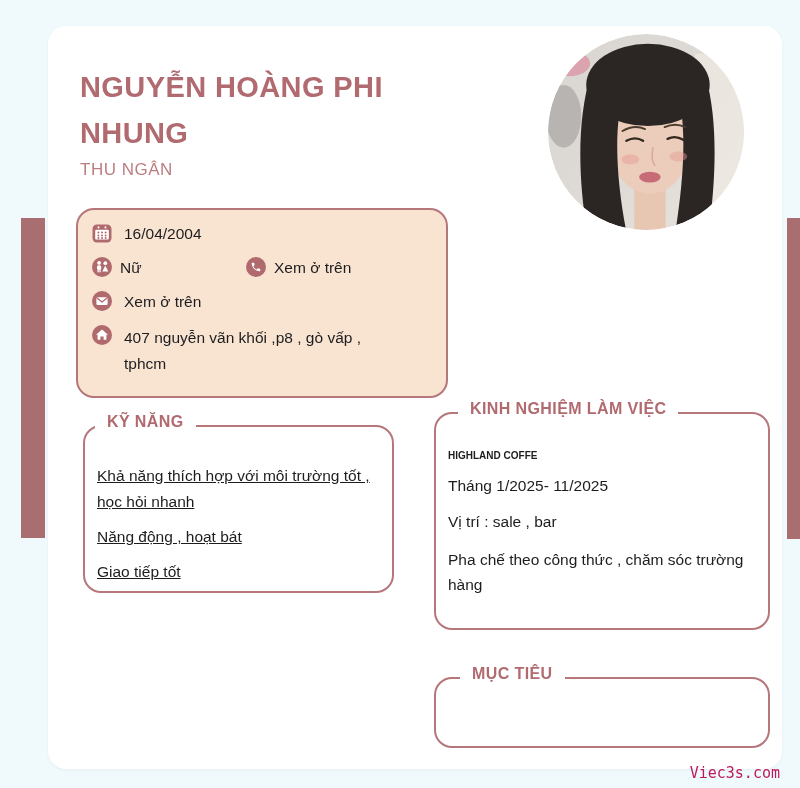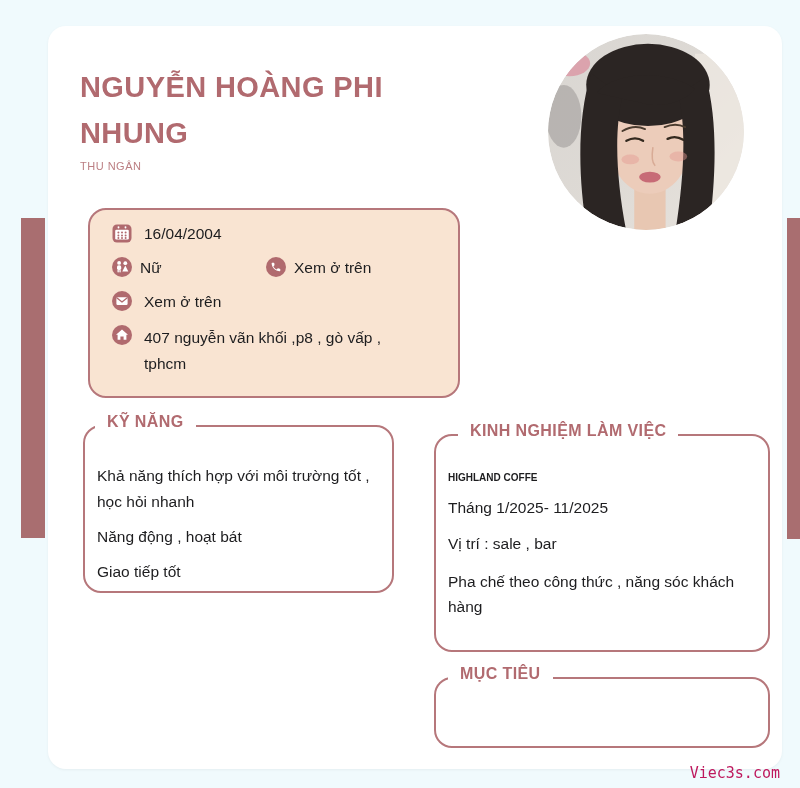--- a/index.html
+++ b/index.html
@@ -39,43 +39,43 @@
     width: 368px;
     font-size: 29px;
     font-weight: bold;
     line-height: 46px;
     letter-spacing: 0.4px;
     color: #b16a6f;
   }
   .job-title {
     position: absolute;
     left: 32px; top: 134px;
-    font-size: 11px;
+    font-size: 17px;
     font-weight: 500;
     letter-spacing: 0.5px;
     color: #bb7e82;
   }
 
   .photo {
     position: absolute;
     left: 500px; top: 8px;
     width: 196px; height: 196px;
     border-radius: 50%;
     overflow: hidden;
   }
   .photo svg { display: block; width: 100%; height: 100%; }
 
   .info-box {
     position: absolute;
-    left: 40px; top: 182px;
+    left: 28px; top: 182px;
     width: 372px; height: 190px;
     background: #f9e4d2;
     border: 2px solid #b6777b;
     border-radius: 18px;
-    padding: 13px 14px 0 22px;
+    padding: 13px 14px 0 14px;
   }
   .info-row {
     display: flex;
     align-items: flex-start;
     gap: 12px;
     margin-bottom: 12px;
     font-size: 15.5px;
     line-height: 22px;
   }
   .info-pair { display: flex; gap: 8px; }
@@ -84,45 +84,46 @@
   .icon-badge svg { display: block; width: 20px; height: 20px; }
   .info-text.address { max-width: 272px; line-height: 26px; }
 
   .section-box {
     position: absolute;
     border: 2px solid #b6777b;
     border-radius: 18px;
     background: #ffffff;
   }
   .section-box.skills     { left: 35px;  top: 399px; width: 311px; height: 168px; }
-  .section-box.experience { left: 386px; top: 408px; width: 336px; height: 218px; }
+  .section-box.experience { left: 386px; top: 386px; width: 336px; height: 218px; }
   .section-box.objective  { left: 386px; top: 651px; width: 336px; height: 71px;  }
 
   .section-title {
     position: absolute;
     top: -14px;
     background: #ffffff;
     padding: 0 12px;
     font-size: 16px;
     font-weight: bold;
     letter-spacing: 0.4px;
     color: #b16a6f;
     white-space: nowrap;
   }
   .section-box.skills .section-title     { left: 10px; }
   .section-box.experience .section-title { left: 22px; }
-  .section-box.objective .section-title  { left: 12px; text-align: center; }
+  .section-box.objective .section-title  { left: 24px; text-align: center; }
 
   .section-content {
     padding: 36px 12px 0 12px;
     font-size: 15.5px;
   }
   .skill-item {
     line-height: 26px;
     margin-bottom: 9px;
+    text-decoration: underline;
   }
   .exp-company {
     font-size: 10px;
     font-weight: bold;
     margin-bottom: 14px;
   }
   .exp-line { margin-bottom: 14px; line-height: 22px; }
   .exp-desc { line-height: 25px; }
 
   .site-footer {
@@ -266,21 +267,21 @@
         <p class="skill-item">Giao tiếp tốt</p>
       </div>
     </div>
 
     <div class="section-box experience">
       <div class="section-title">KINH NGHIỆM LÀM VIỆC</div>
       <div class="section-content">
         <p class="exp-company">HIGHLAND COFFE</p>
         <p class="exp-line">Tháng 1/2025- 11/2025</p>
         <p class="exp-line">Vị trí : sale , bar</p>
-        <p class="exp-desc">Pha chế theo công thức , năng sóc khách hàng</p>
+        <p class="exp-desc">Pha chế theo công thức , chăm sóc trường hàng</p>
       </div>
     </div>
 
     <div class="section-box objective">
       <div class="section-title">MỤC TIÊU</div>
       <div class="section-content"></div>
     </div>
 
   </div>
 

